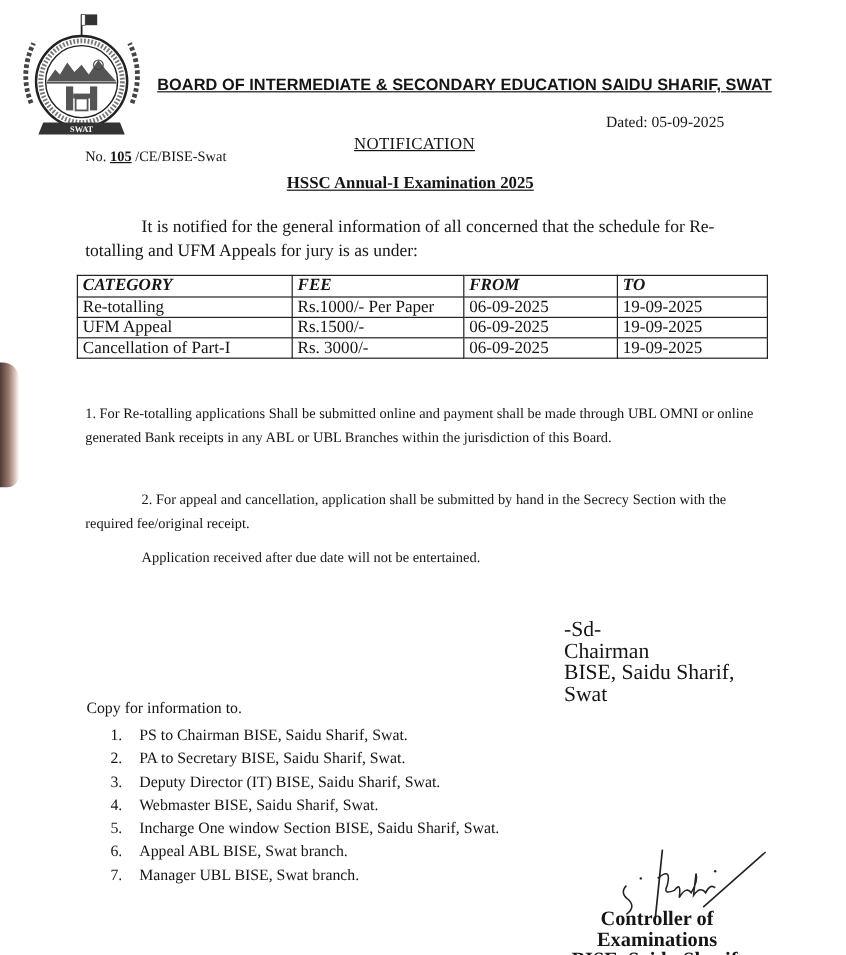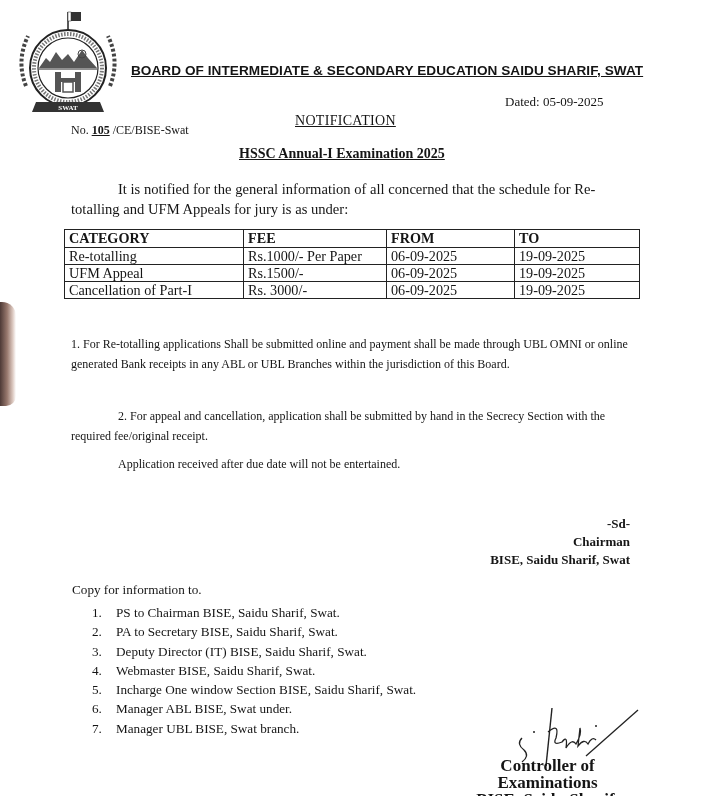--- a/index.html
+++ b/index.html
@@ -14,27 +14,27 @@
                  font-weight: bold; text-decoration: underline; letter-spacing: 0.05px; }
   .dated { left: 505px; top: 94px; font-size: 13px; }
   .notif { left: 295px; top: 113px; font-size: 14px; font-weight: normal; text-decoration: underline; letter-spacing: 0.3px; }
   .refno { left: 71px; top: 123px; font-size: 12px; }
   .refno .num { font-weight: bold; text-decoration: underline; }
   .exam { left: 239px; top: 146px; font-size: 14px; font-weight: bold; text-decoration: underline; }
   .intro { left: 71px; top: 179px; width: 560px; font-size: 14.6px; line-height: 20px; text-indent: 47px; }
   table.sched { position: absolute; left: 64px; top: 229px; width: 576px; border-collapse: collapse;
                 font-size: 14.2px; }
   table.sched td { border: 1px solid #222; padding: 0 4px; height: 16px; line-height: 15px; }
-  table.sched tr.head td { font-weight: bold; height: 17px; }
+  table.sched tr.head td { font-weight: bold; height: 17px; font-style: italic; }
   .c1 { width: 170px; } .c2 { width: 134px; } .c3 { width: 119px; margin-left: 32px; }
   .para { font-size: 12px; line-height: 19.5px; }
   .p1 { left: 71px; top: 335px; width: 560px; }
   .p2 { left: 71px; top: 407px; width: 560px; text-indent: 47px; }
   .p3 { left: 118px; top: 455px; }
-  .sig1 { left: 470px; top: 515px; width: 160px; text-align: right; font-size: 13px; font-weight: bold; line-height: 18px; }
+  .sig1 { left: 470px; top: 515px; width: 160px; text-align: left; font-size: 18px; font-weight: normal; line-height: 18px; }
   .copy-head { left: 72px; top: 582px; font-size: 13.2px; }
   .copy-list { left: 92px; top: 603px; font-size: 13.2px; line-height: 19.3px; margin: 0; padding: 0; list-style: none; }
   .copy-list li { display: flex; }
   .copy-list .n { width: 24px; display: inline-block; }
   .signature { left: 512px; top: 688px; width: 140px; height: 80px; }
   .sig2 { left: 460px; top: 757px; width: 175px; text-align: center; font-size: 17px; font-weight: bold; line-height: 17px; }
 </style>
 </head>
 <body>
 
@@ -130,21 +130,21 @@
   <li>
       <span class="n">4.</span>
       <span>Webmaster BISE, Saidu Sharif, Swat.</span>
     </li>
   <li>
       <span class="n">5.</span>
       <span>Incharge One window Section BISE, Saidu Sharif, Swat.</span>
     </li>
   <li>
       <span class="n">6.</span>
-      <span>Manager ABL BISE, Swat under.</span>
+      <span>Appeal ABL BISE, Swat branch.</span>
     </li>
   <li>
       <span class="n">7.</span>
       <span>Manager UBL BISE, Swat branch.</span>
     </li>
 </ul>
 
 <svg class="abs signature" viewBox="0 0 140 80">
   <path d="M10 50 Q4 56 12 62 Q18 68 10 74" fill="none" stroke="#222" stroke-width="1.3"></path>
   <circle cx="22" cy="44" r="1" fill="#222"></circle>

